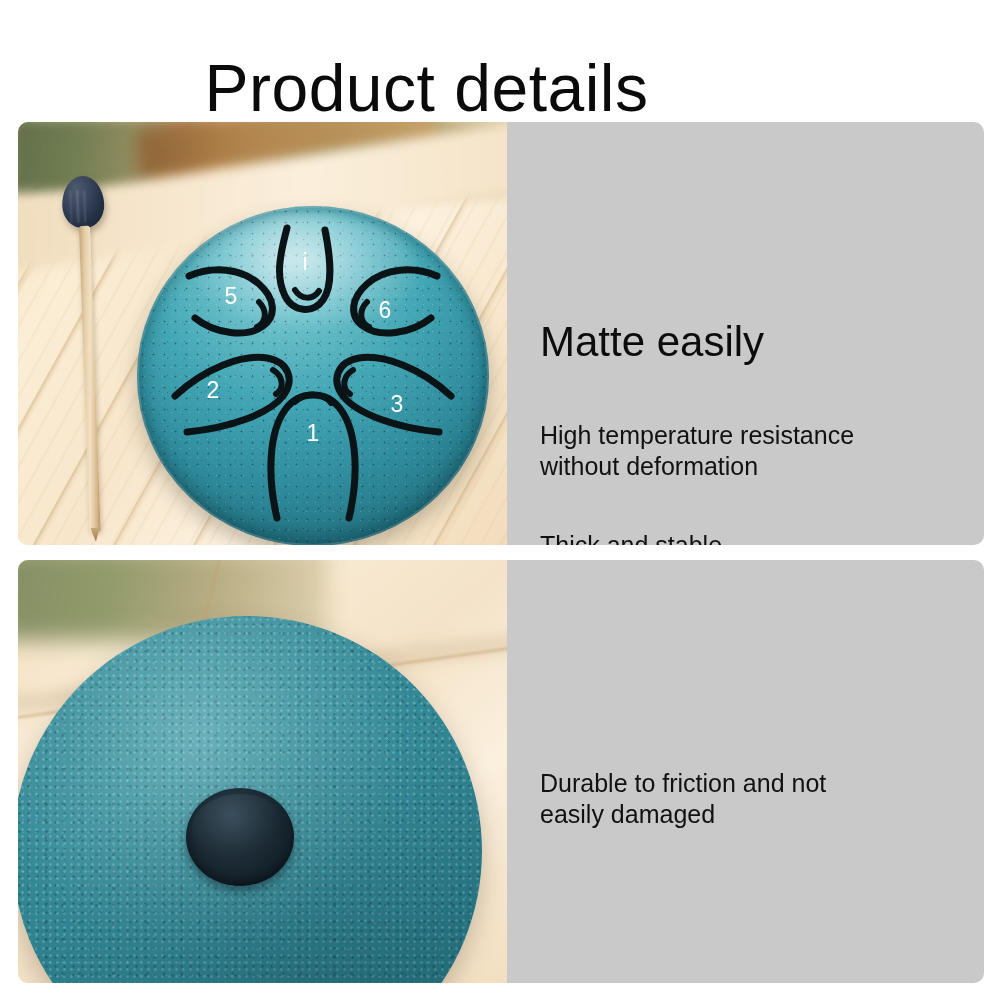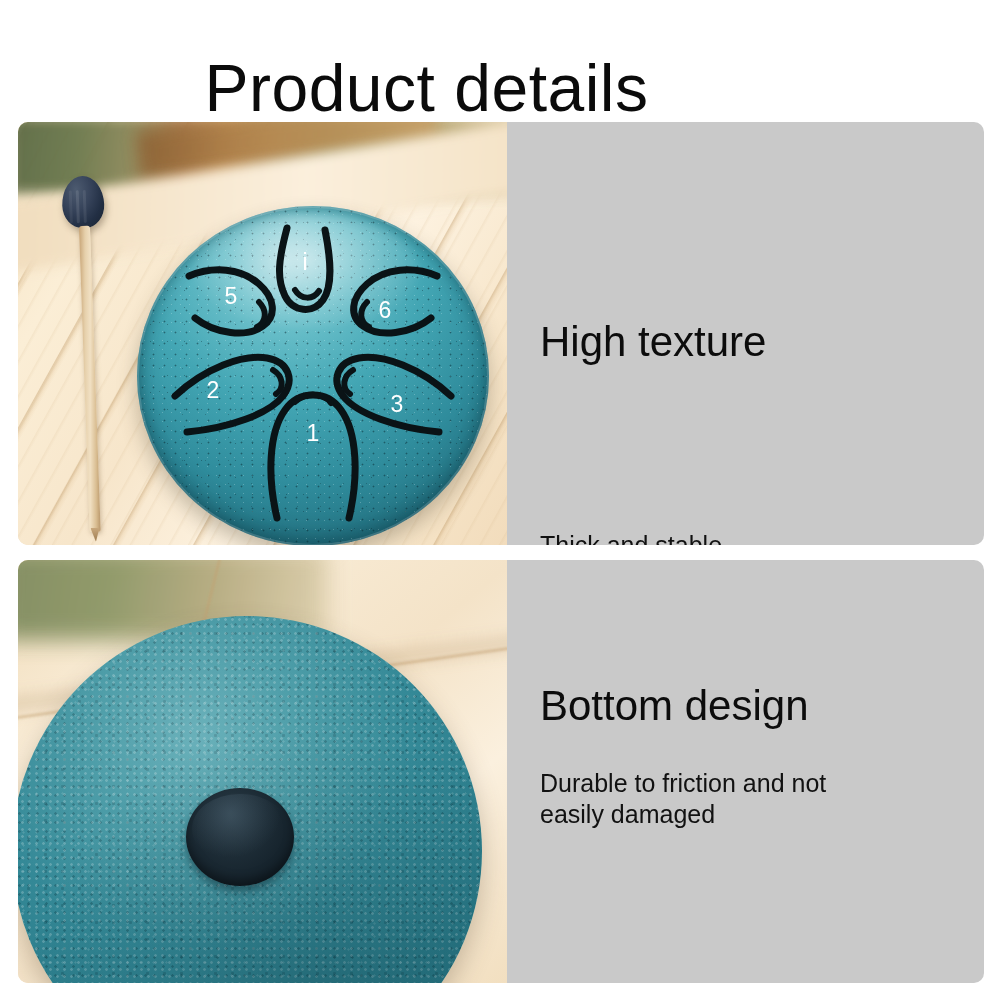--- a/index.html
+++ b/index.html
@@ -387,21 +387,23 @@
           <text x="248" y="106">6</text>
           <text x="76" y="186">2</text>
           <text x="260" y="200">3</text>
           <text x="176" y="229">1</text>
         </g>
       </svg>
     </div>
   </div>
 
   <div class="text-pane">
-    <div class="feature-title" id="f1-title">High texture</div>
+    <div class="feature-title" id="f1-title">Matte easily</div>
+    <div class="feature-line" id="f1-line-1" style="white-space: pre-line;">High temperature resistance
+without deformation</div>
     <div class="feature-line" id="f1-line-2" style="white-space: pre-line;">Thick and stable</div>
   </div>
 </div>
 
 <div class="section-row" id="row-2">
 
   <div class="photo-pane">
     <div class="wood-bg-2"></div>
     <div class="blur-top-b"></div>
     <div class="plank-line-b" style="left:-30px; top:118px; width:600px; height:3px; transform:rotate(-8deg);"></div>
@@ -410,17 +412,16 @@
     <div class="shadow-band-b"></div>
 
     <div class="drum-bottom">
       <div class="drum-bottom-texture"></div>
       <div class="drum-bottom-shade"></div>
     </div>
     <div class="drum-foot"></div>
   </div>
 
   <div class="text-pane">
-    <div class="feature-title" id="f2-title">Bottom design</div>
     <div class="feature-line" id="f2-line-1" style="white-space: pre-line;">Durable to friction and not
 easily damaged</div>
   </div>
 </div>
 
 </body></html>

